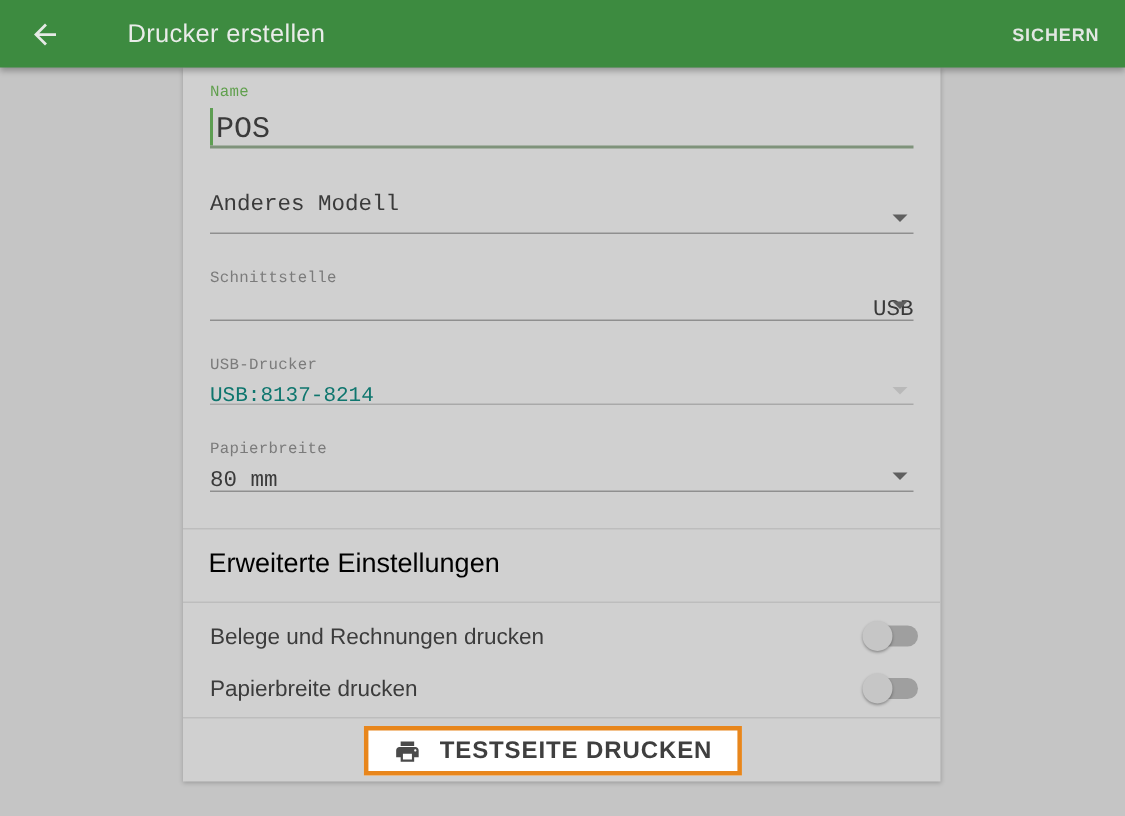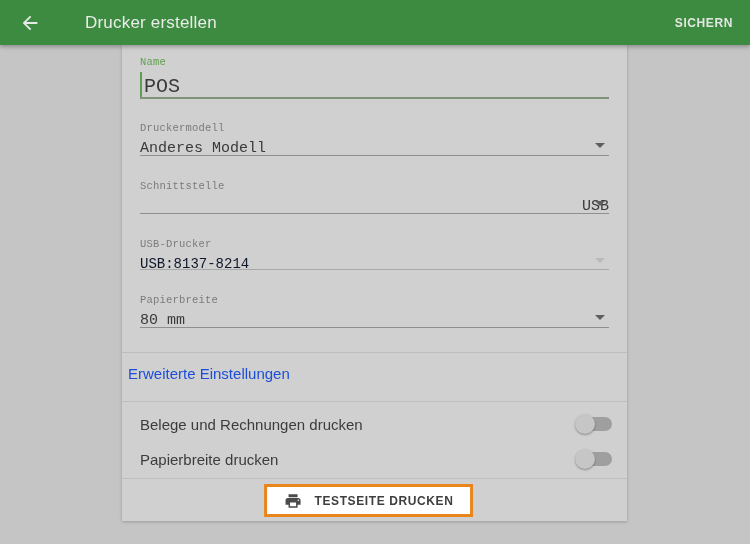--- a/index.html
+++ b/index.html
@@ -36,35 +36,35 @@
   .underline.focused{height:2px;background:#7f937b;}
   .underline.faint{background:#a9a9a9;}
   .caret{position:absolute;left:0;width:2px;background:#5d9e52;}
   .dd-arrow{
     position:absolute;right:4px;width:0;height:0;
     border-left:5px solid transparent;border-right:5px solid transparent;
     border-top:5px solid #5f5f5f;
   }
   .dd-arrow.disabled{border-top-color:#b9b9b9;}
   .divider{position:absolute;left:0;width:505px;height:1px;background:#bdbdbd;}
-  .section-title{position:absolute;left:6px;font-size:15px;color:#1d4ed8;}
+  .section-title{position:absolute;left:17px;font-size:18px;color:#000000;}
   .toggle-row-label{position:absolute;left:18px;font-size:15px;color:#3c3c3c;}
   
   .switch{position:absolute;right:15px;width:37px;height:20px;cursor:pointer;}
   .switch .track{position:absolute;left:3px;top:3px;width:34px;height:14px;border-radius:7px;background:#9f9f9f;}
   .switch .thumb{position:absolute;left:0;top:0;width:20px;height:20px;border-radius:50%;background:#c6c6c6;box-shadow:0 1px 2px rgba(0,0,0,0.35);}
   
   .highlight-box{
     position:absolute;top:439px;left:50%;transform:translateX(-50%);margin-left:-6px;
     background:#ffffff;border:3px solid #e8861c;
     height:33px;box-sizing:border-box;
     display:flex;align-items:center;padding:0 17px;cursor:pointer;
   }
   .test-btn-label{
-    font-size:12px;font-weight:700;color:#3f3f3f;letter-spacing:0.6px;margin-left:13px;white-space:nowrap;
+    font-size:16px;font-weight:700;color:#3f3f3f;letter-spacing:0.6px;margin-left:13px;white-space:nowrap;
   }
   .icon{display:flex;align-items:center;justify-content:center;}
 </style>
 </head>
 <body>
 
 <div class="appbar">
   <div class="back-btn">
     <span class="icon">
       <svg width="22" height="22" viewBox="0 0 24 24">
@@ -79,36 +79,35 @@
 <div class="card">
 
   <div class="field" style="top:11px;">
     <div class="field-label focused">Name</div>
     <div class="field-value" style="font-size:20px;margin-top:7px;padding-left:4px;">POS</div>
     <div class="caret" style="top:16px;height:25px;"></div>
     <div class="underline focused" style="top:41px;"></div>
   </div>
 
   <div class="field" style="top:77px;">
-    <div class="field-label">Druckermodell</div>
     <div class="field-value" style="font-size:15px;margin-top:6px;">Anderes Modell</div>
     <div class="dd-arrow" style="top:21px;"></div>
     <div class="underline" style="top:33px;"></div>
   </div>
 
   <div class="field" style="top:135px;">
     <div class="field-label">Schnittstelle</div>
     <div class="field-value" style="font-size:15px;margin-top:6px;text-align:right;">USB</div>
     <div class="dd-arrow" style="top:21px;"></div>
     <div class="underline" style="top:33px;"></div>
   </div>
 
   <div class="field" style="top:193px;">
     <div class="field-label">USB-Drucker</div>
-    <div class="field-value" style="font-size:14px;margin-top:6px;color:#0f172a;">USB:8137-8214</div>
+    <div class="field-value" style="font-size:14px;margin-top:6px;color:#0f766e;">USB:8137-8214</div>
     <div class="dd-arrow disabled" style="top:20px;"></div>
     <div class="underline faint" style="top:31px;"></div>
   </div>
 
   <div class="field" style="top:249px;">
     <div class="field-label">Papierbreite</div>
     <div class="field-value" style="font-size:15px;margin-top:6px;">80 mm</div>
     <div class="dd-arrow" style="top:21px;"></div>
     <div class="underline" style="top:33px;"></div>
   </div>

